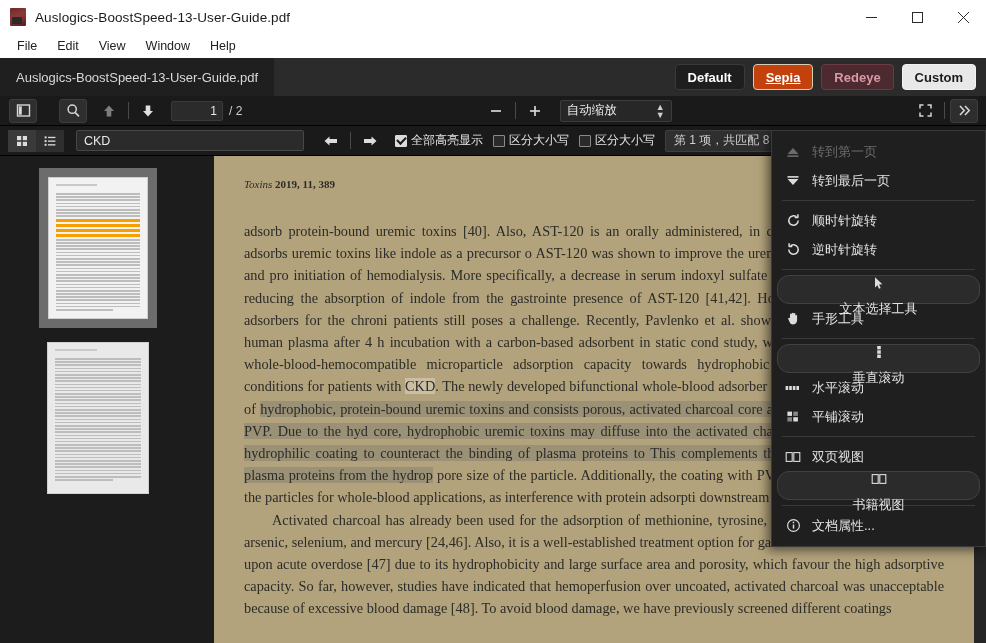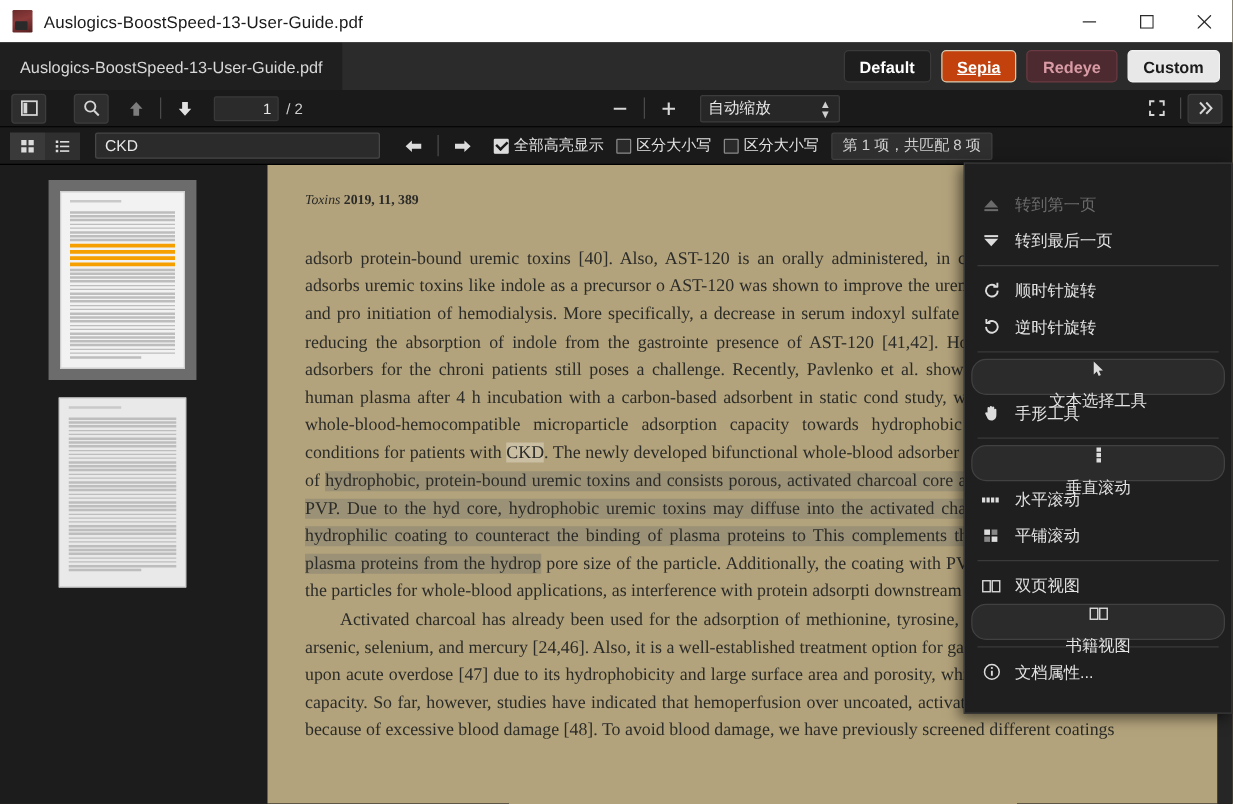--- a/index.html
+++ b/index.html
@@ -157,21 +157,21 @@
   .vsb .up, .vsb .dn{
     position:absolute; left:0; width:12px; height:12px; display:flex;
     align-items:center; justify-content:center; background:#303030;
   }
   .vsb .up{ top:0; }
   .vsb .thumbv{ position:absolute; left:1px; top:14px; width:10px; height:120px; background:#4a4a4a; border-radius:1px; }
 
   
   .dropdown{
     position:absolute; right:0; top:130px; width:215px; background:#1f1f1f;
-    border:1px solid #3a3a3a; padding:18px 0; z-index:40;
+    border:1px solid #3a3a3a; padding:6px 0; z-index:40;
     box-shadow:-3px 3px 10px rgba(0,0,0,.55);
   }
   .dd-item{
     display:flex; align-items:center; gap:10px; height:29px; padding:0 12px;
     font-size:13px; color:#e2e2e2;
   }
   .dd-item .ic{ width:18px; display:flex; align-items:center; justify-content:center; flex:none; color:#dcdcdc; }
   .dd-item.disabled{ color:#6b6b6b; }
   .dd-item.disabled .ic{ color:#6b6b6b; }
   .dd-item.selected{
@@ -202,20 +202,27 @@
       </div>
       <div class="win-btn close">
         <svg width="11" height="11" viewBox="0 0 11 11">
             <line x1="0" y1="0" x2="11" y2="11" stroke="currentColor" stroke-width="1"></line>
             <line x1="11" y1="0" x2="0" y2="11" stroke="currentColor" stroke-width="1"></line>
           </svg>
       </div>
     </div>
   </div>
 
+  <div class="menubar">
+    <div class="mi">File</div>
+    <div class="mi">Edit</div>
+    <div class="mi">View</div>
+    <div class="mi">Window</div>
+    <div class="mi">Help</div>
+  </div>
 
   <div class="tabstrip">
     <div class="tab">Auslogics-BoostSpeed-13-User-Guide.pdf</div>
     <div class="tab-filler"></div>
     <div class="theme-btns">
       <div class="theme-btn theme-default">Default</div>
       <div class="theme-btn theme-sepia">Sepia</div>
       <div class="theme-btn theme-redeye">Redeye</div>
       <div class="theme-btn theme-custom">Custom</div>
     </div>

